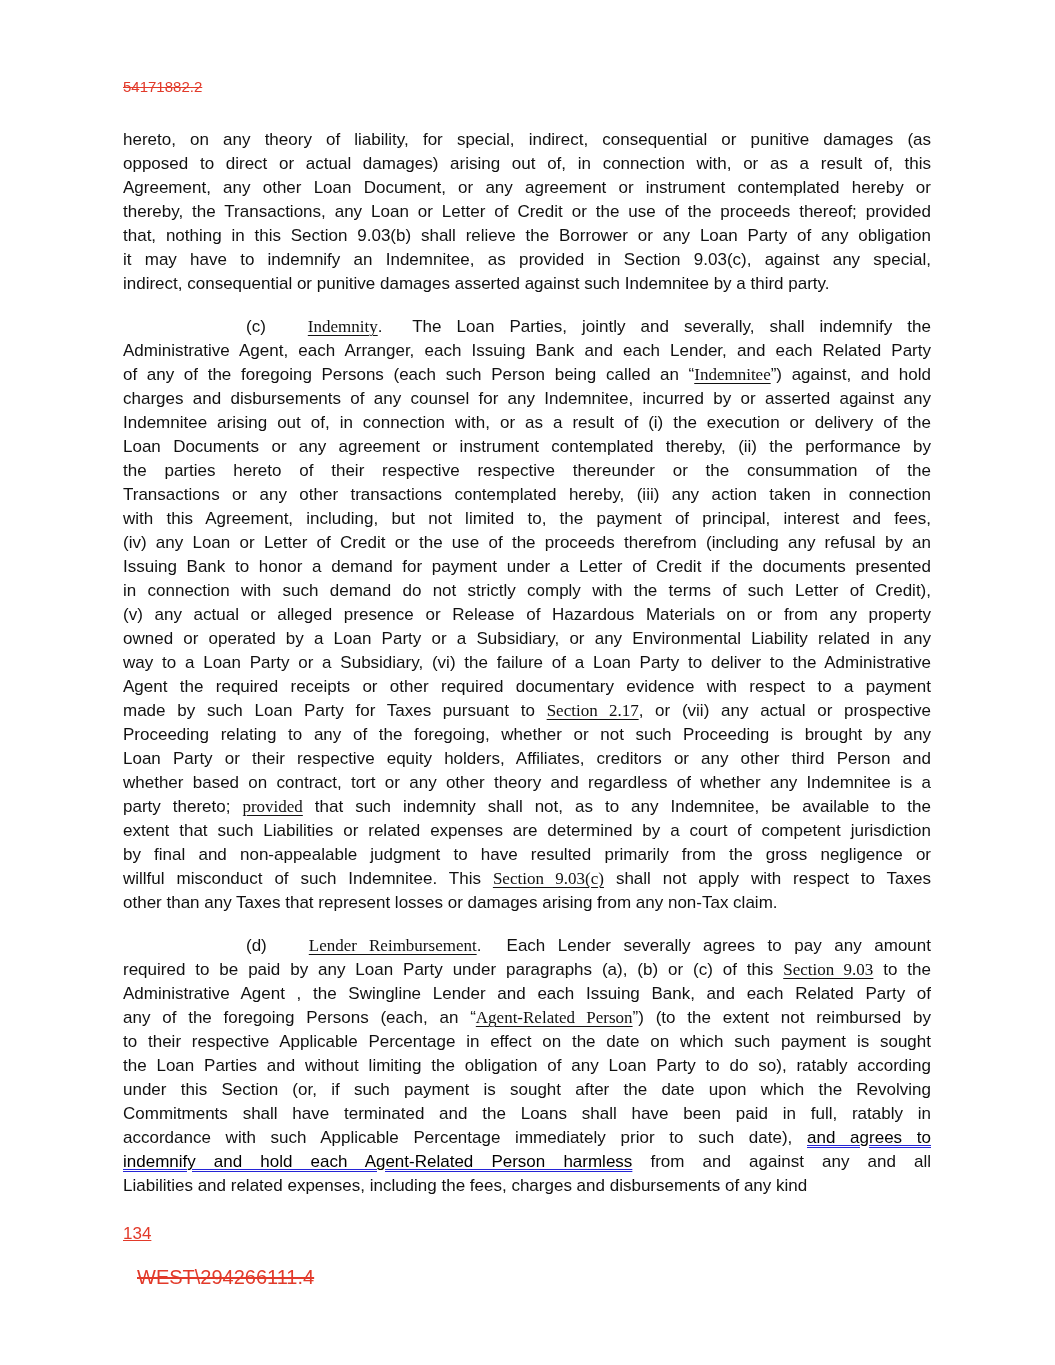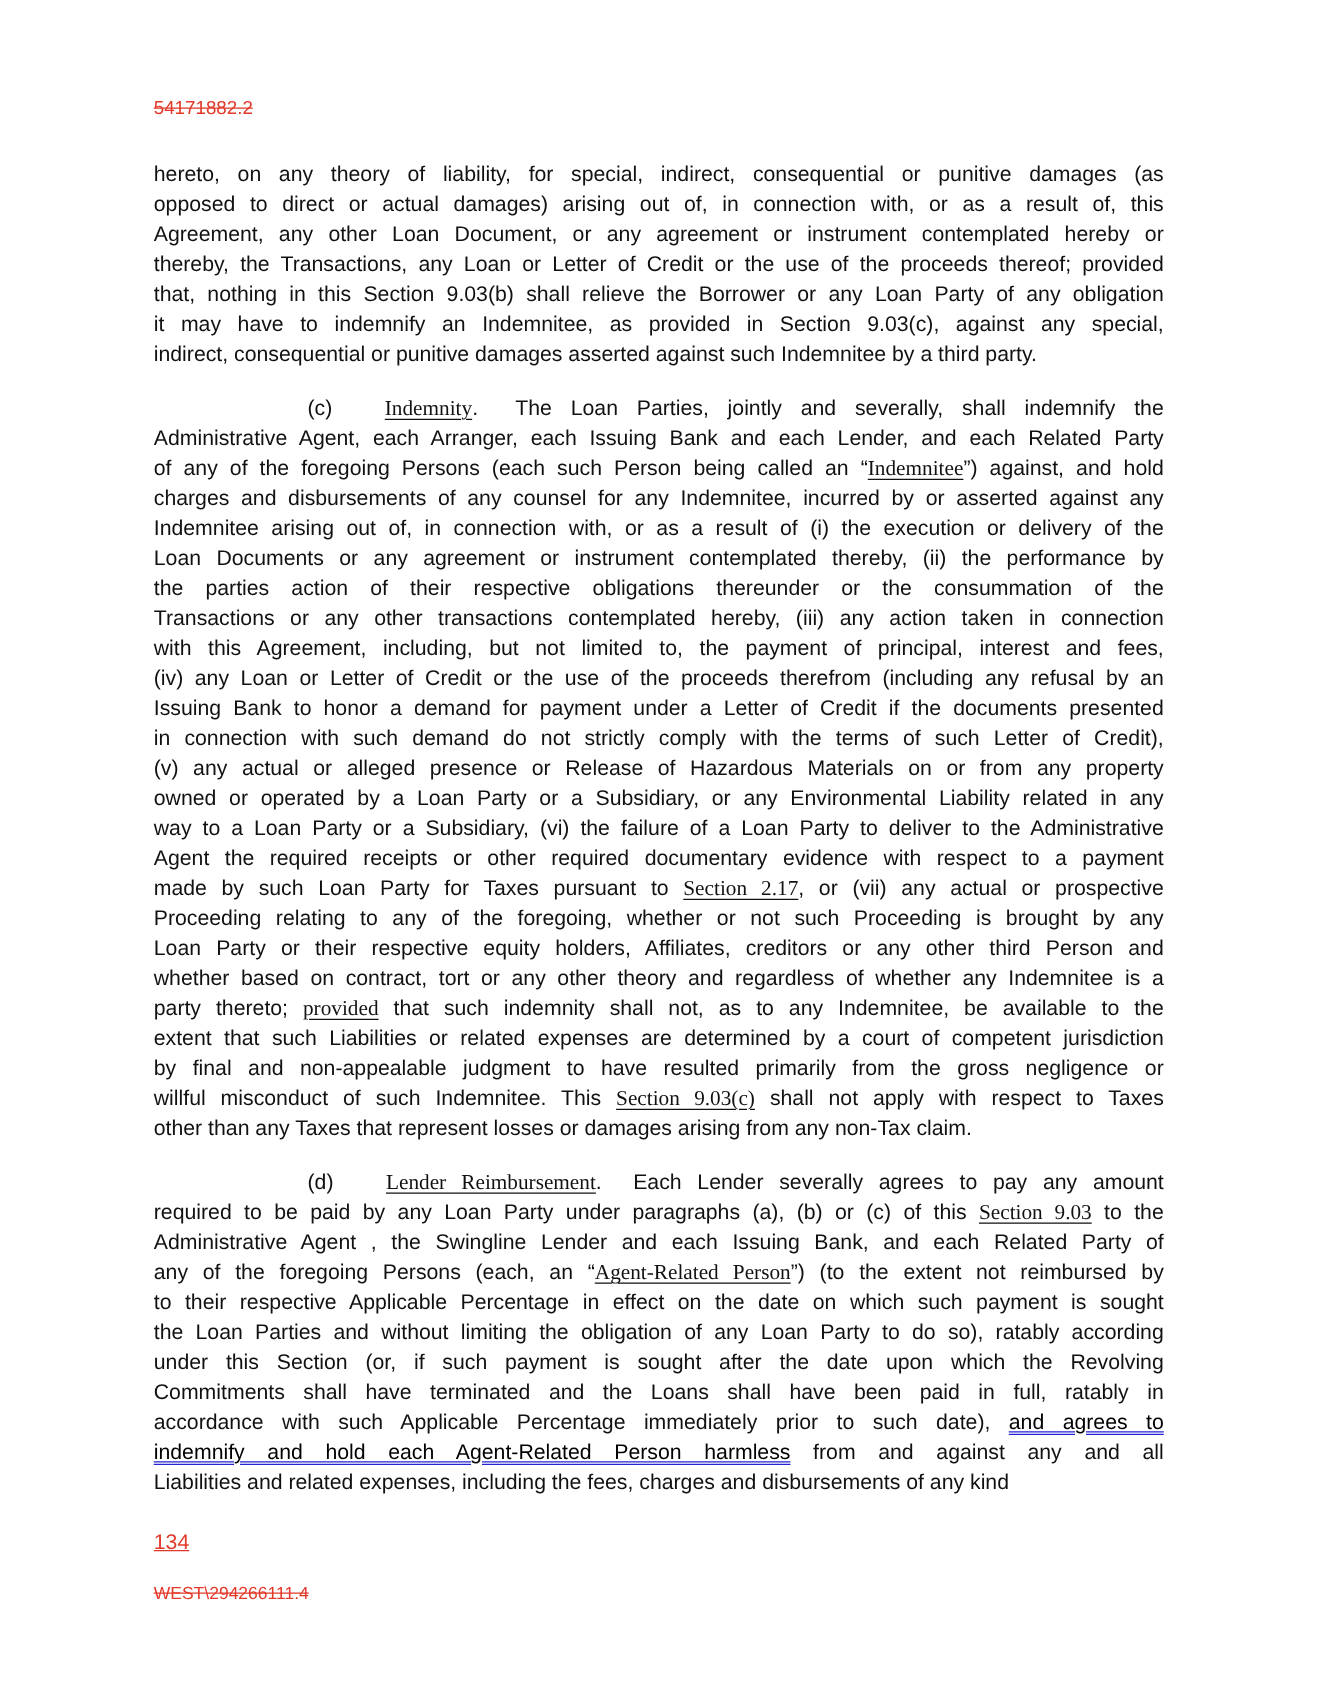--- a/index.html
+++ b/index.html
@@ -61,23 +61,23 @@
   .run.tab { display: inline-block; width: 42px; }
   .footer-page {
     position: absolute;
     left: 123px;
     top: 1224px;
     font-size: 17px;
     text-decoration: underline;
   }
   .footer-id {
     position: absolute;
-    left: 123px;
+    left: 137px;
     top: 1266px;
-    font-size: 14px;
+    font-size: 20px;
   }
 </style>
 </head>
 <body>
 
 <div class="page">
   <div class="doc-header redstrike">54171882.2</div>
 
   <div class="content">
       <div class="para">
@@ -89,21 +89,21 @@
         <div class="ln"><span class="run">it may have to indemnify an Indemnitee, as provided in Section 9.03(c), against any special,</span></div>
         <div class="ln last"><span class="run">indirect, consequential or punitive damages asserted against such Indemnitee by a third party.</span></div>
       </div>
       <div class="para">
         <div class="ln fl-indent"><span class="run">(c)</span><span class="run tab"></span><span class="run u">Indemnity</span><span class="run">.&nbsp; The Loan Parties, jointly and severally, shall indemnify the</span></div>
         <div class="ln"><span class="run">Administrative Agent, each Arranger, each Issuing Bank and each Lender, and each Related Party</span></div>
         <div class="ln"><span class="run serif">of any of the foregoing Persons (each such Person being called an “</span><span class="run u">Indemnitee</span><span class="run serif">”) against, and hold</span></div>
         <div class="ln"><span class="run">charges and disbursements of any counsel for any Indemnitee, incurred by or asserted against any</span></div>
         <div class="ln"><span class="run">Indemnitee arising out of, in connection with, or as a result of (i) the execution or delivery of the</span></div>
         <div class="ln"><span class="run">Loan Documents or any agreement or instrument contemplated thereby, (ii) the performance by</span></div>
-        <div class="ln"><span class="run">the parties action of their respective obligations thereunder or the consummation of the</span></div>
+        <div class="ln"><span class="run">the parties hereto of their respective respective thereunder or the consummation of the</span></div>
         <div class="ln"><span class="run">Transactions or any other transactions contemplated hereby, (iii) any action taken in connection</span></div>
         <div class="ln"><span class="run">with this Agreement, including, but not limited to, the payment of principal, interest and fees,</span></div>
         <div class="ln"><span class="run">(iv) any Loan or Letter of Credit or the use of the proceeds therefrom (including any refusal by an</span></div>
         <div class="ln"><span class="run">Issuing Bank to honor a demand for payment under a Letter of Credit if the documents presented</span></div>
         <div class="ln"><span class="run">in connection with such demand do not strictly comply with the terms of such Letter of Credit),</span></div>
         <div class="ln"><span class="run">(v) any actual or alleged presence or Release of Hazardous Materials on or from any property</span></div>
         <div class="ln"><span class="run">owned or operated by a Loan Party or a Subsidiary, or any Environmental Liability related in any</span></div>
         <div class="ln"><span class="run">way to a Loan Party or a Subsidiary, (vi) the failure of a Loan Party to deliver to the Administrative</span></div>
         <div class="ln"><span class="run">Agent the required receipts or other required documentary evidence with respect to a payment</span></div>
         <div class="ln"><span class="run">made by such Loan Party for Taxes pursuant to </span><span class="run u">Section 2.17</span><span class="run">, or (vii) any actual or prospective</span></div>

